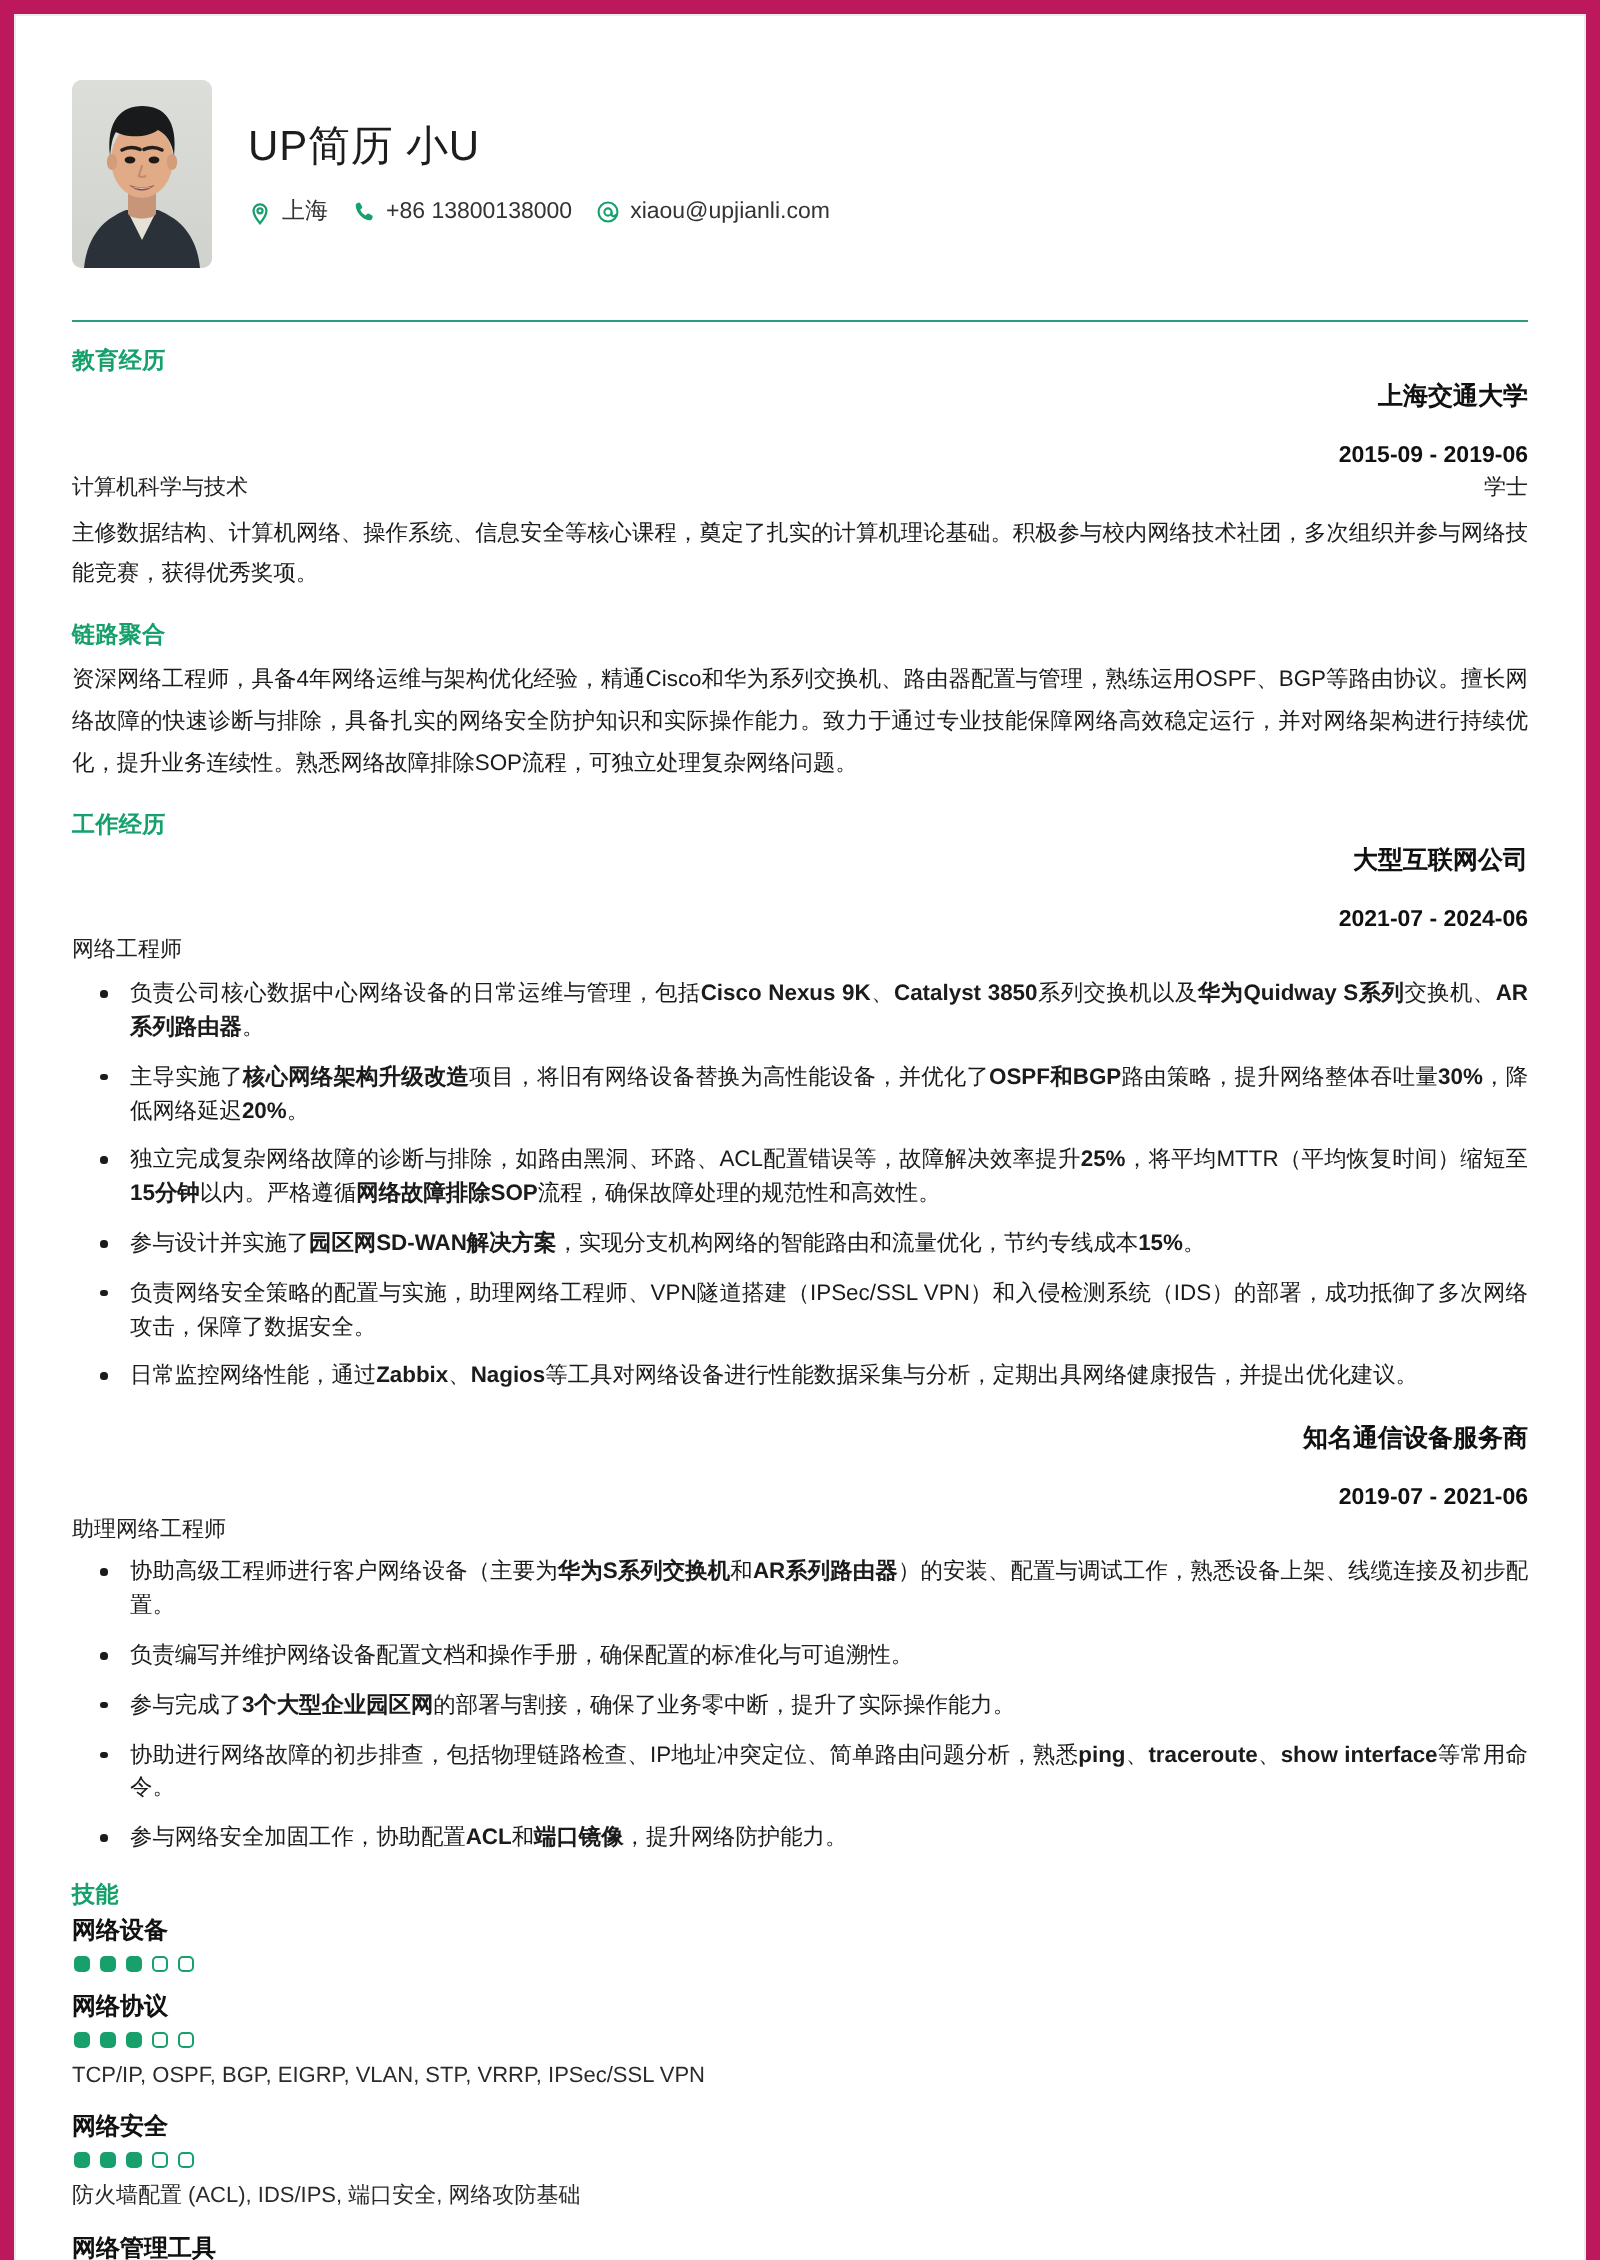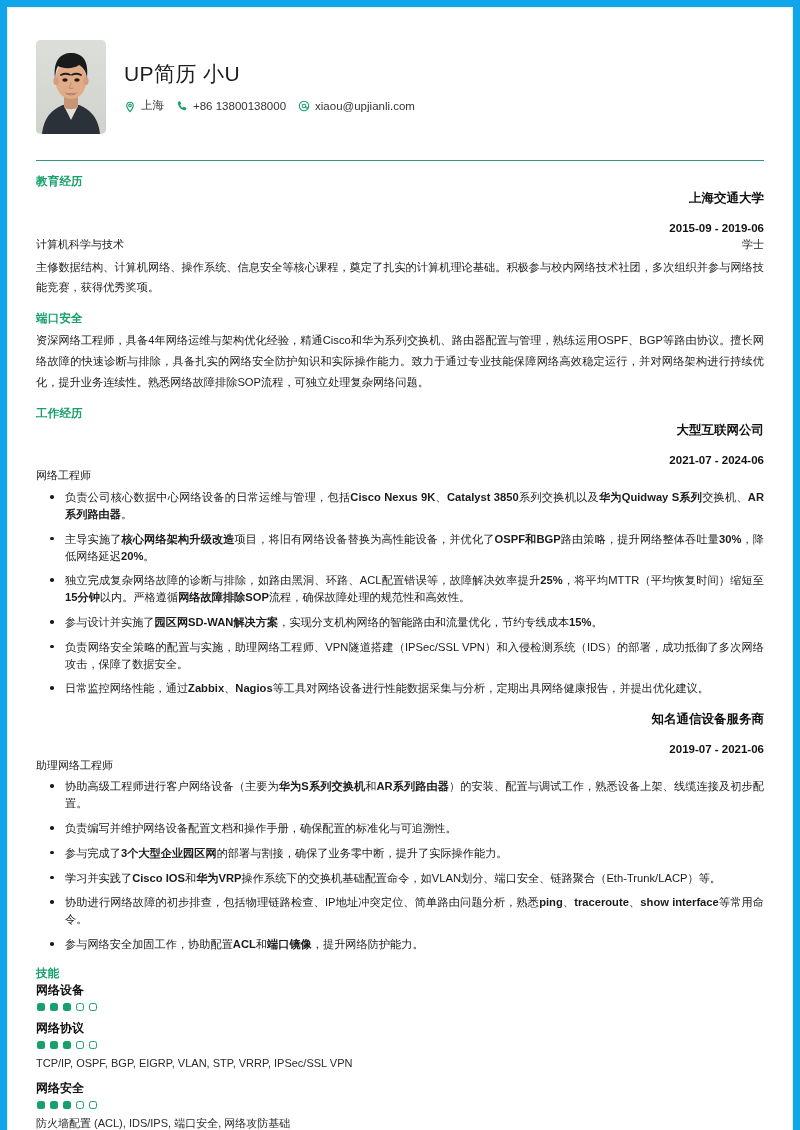--- a/index.html
+++ b/index.html
@@ -8,21 +8,21 @@
     background: #ffffff;
   }
   body {
     font-family: "Liberation Sans", "DejaVu Sans", sans-serif;
     color: #1a1a1a;
   }
   #page {
     position: relative;
     width: 800px;
     height: 1130px;
-    background: #0ea5e9;
+    background: #be185d;
     overflow: hidden;
     box-sizing: border-box;
   }
   #sheet {
     position: absolute;
     left: 8px;
     top: 8px;
     width: 784px;
     height: 1122px;
     background: #ffffff;
@@ -278,21 +278,21 @@
         <div class="entry-date">2015-09 - 2019-06</div>
       </div>
       <div class="entry-sub-row">
         <div class="entry-sub">计算机科学与技术</div>
         <div class="entry-sub-right">学士</div>
       </div>
       <div class="para">主修数据结构、计算机网络、操作系统、信息安全等核心课程，奠定了扎实的计算机理论基础。积极参与校内网络技术社团，多次组织并参与网络技能竞赛，获得优秀奖项。</div>
     </div>
 
     <div class="section">
-      <div class="section-title">端口安全</div>
+      <div class="section-title">链路聚合</div>
       <div class="para">资深网络工程师，具备4年网络运维与架构优化经验，精通Cisco和华为系列交换机、路由器配置与管理，熟练运用OSPF、BGP等路由协议。擅长网络故障的快速诊断与排除，具备扎实的网络安全防护知识和实际操作能力。致力于通过专业技能保障网络高效稳定运行，并对网络架构进行持续优化，提升业务连续性。熟悉网络故障排除SOP流程，可独立处理复杂网络问题。</div>
     </div>
 
     <div class="section">
       <div class="section-title">工作经历</div>
       <div id="work-jobs">
           <div>
             <div class="entry-head">
               <div class="entry-org">大型互联网公司</div>
               <div class="entry-date">2021-07 - 2024-06</div>
@@ -310,21 +310,20 @@
           <div style="margin-top: 14px;">
             <div class="entry-head">
               <div class="entry-org">知名通信设备服务商</div>
               <div class="entry-date">2019-07 - 2021-06</div>
             </div>
             <div class="entry-sub">助理网络工程师</div>
             <ul class="bullets">
               <li>协助高级工程师进行客户网络设备（主要为<b>华为S系列交换机</b>和<b>AR系列路由器</b>）的安装、配置与调试工作，熟悉设备上架、线缆连接及初步配置。</li>
               <li>负责编写并维护网络设备配置文档和操作手册，确保配置的标准化与可追溯性。</li>
               <li>参与完成了<b>3个大型企业园区网</b>的部署与割接，确保了业务零中断，提升了实际操作能力。</li>
-              <li>学习并实践了<b>Cisco IOS</b>和<b>华为VRP</b>操作系统下的交换机基础配置命令，如VLAN划分、端口安全、链路聚合（Eth-Trunk/LACP）等。</li>
               <li>协助进行网络故障的初步排查，包括物理链路检查、IP地址冲突定位、简单路由问题分析，熟悉<b>ping</b>、<b>traceroute</b>、<b>show interface</b>等常用命令。</li>
               <li>参与网络安全加固工作，协助配置<b>ACL</b>和<b>端口镜像</b>，提升网络防护能力。</li>
             </ul>
           </div>
         </div>
     </div>
 
     <div class="section">
       <div class="section-title">技能</div>
       <div id="skill-groups">

